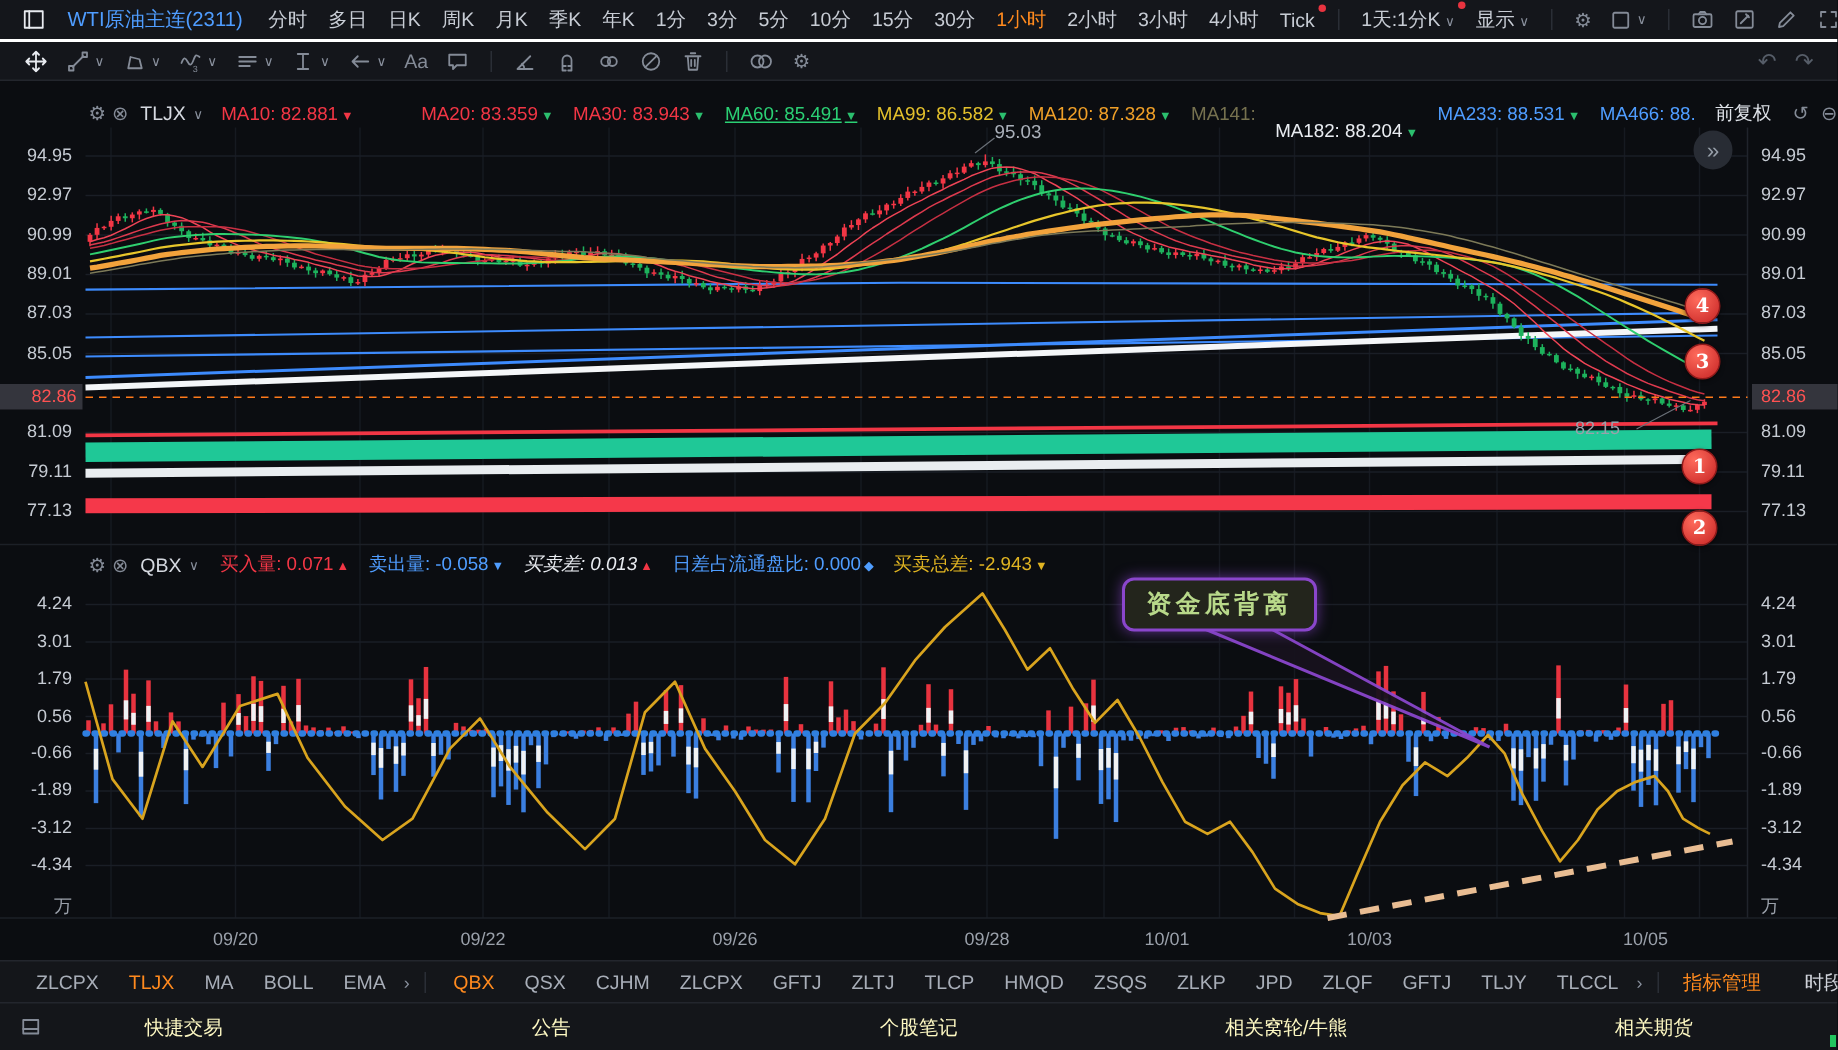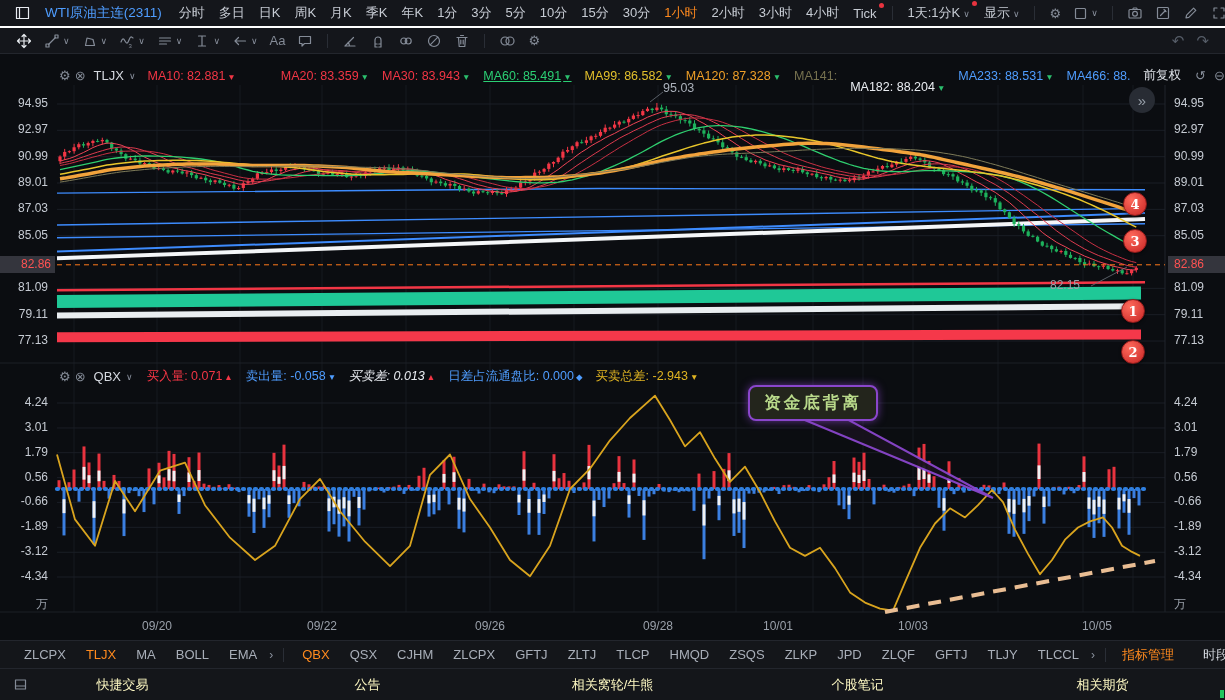--- a/index.html
+++ b/index.html
@@ -1159,18 +1159,18 @@
 <div class="bar footbar">
   <span class="icon" style="position:absolute;left:8px;">
     <svg width="13" height="13">
         <rect x="1.5" y="2" width="10" height="9"></rect>
         <path d="M1.5 8h10"></path>
       </svg>
   </span>
   <div id="footer-items" style="display:flex;width:100%;">
       <span class="fitem">快捷交易</span>
       <span class="fitem">公告</span>
+      <span class="fitem">个股笔记</span>
       <span class="fitem">相关窝轮/牛熊</span>
-      <span class="fitem">个股笔记</span>
       <span class="fitem">相关期货</span>
     </div>
 </div>
 <div class="corner-dot"></div>
 
 </body></html>

